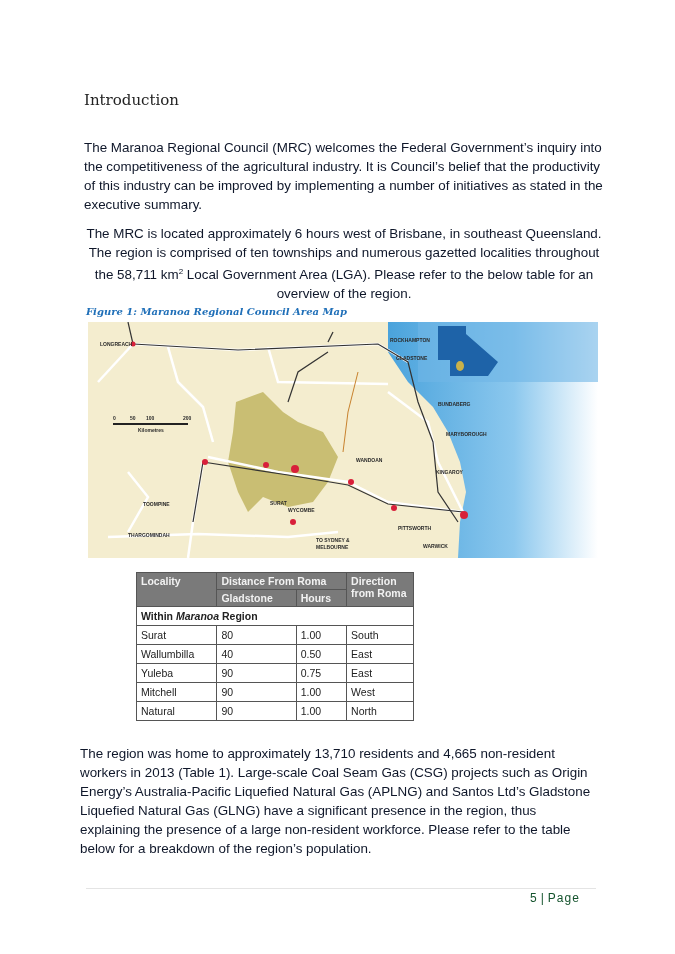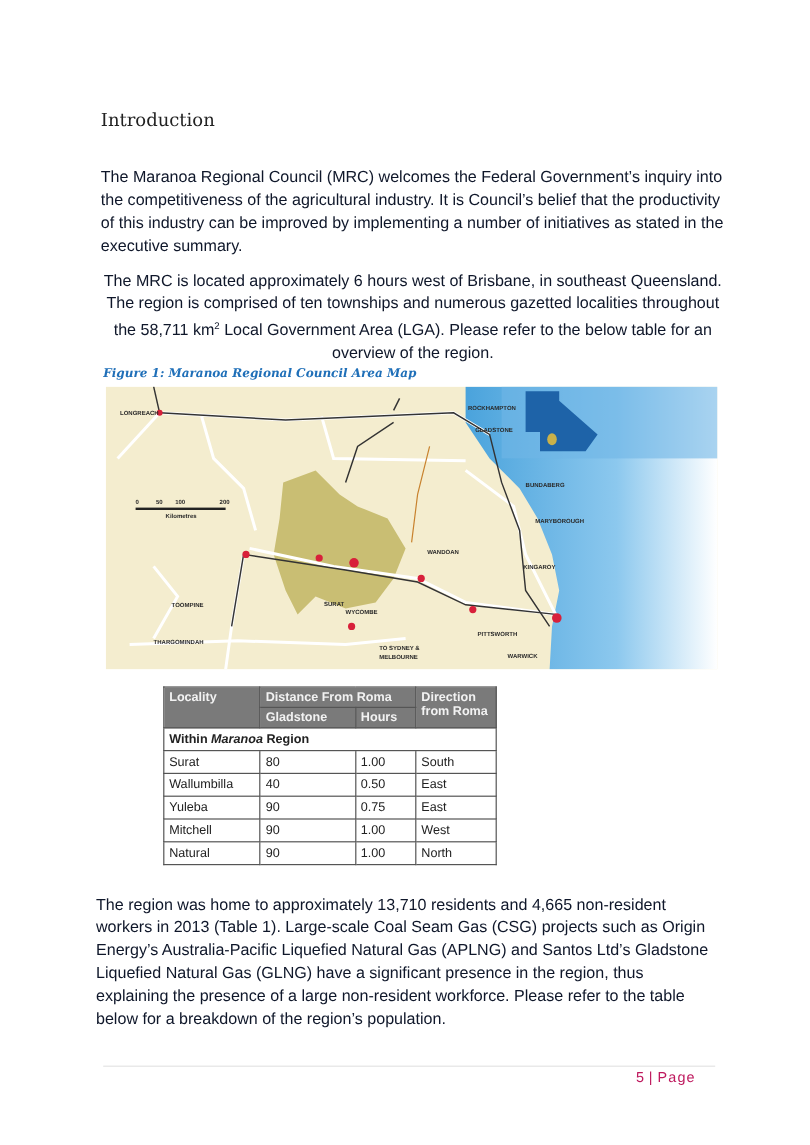--- a/index.html
+++ b/index.html
@@ -11,21 +11,21 @@
   .p3 { top:744px; left:80px; width:515px; }
   .caption { position:absolute; left:86px; top:306px; font-family:"DejaVu Serif", serif; font-style:italic; font-weight:bold; font-size:10px; color:#1f6fb8; }
   .map { position:absolute; left:88px; top:322px; width:510px; height:236px; overflow:hidden; }
   .map svg { display:block; }
   .tbl { position:absolute; left:136px; top:572px; width:278px; border-collapse:collapse; font-size:10.5px; }
   .tbl td, .tbl th { border:1px solid #555; padding:2px 4px; text-align:left; }
   .tbl th { background:#7a7a7a; color:#f2f2f2; font-weight:bold; vertical-align:top; }
   .tbl td { height:14px; color:#222;margin-top:36px; }
   .tbl .sect { font-weight:bold; }
   .footer-line { position:absolute; left:86px; top:888px; width:510px; border-top:1px solid #e4e4e4; }
-  .footer { position:absolute; left:530px; top:891px; font-size:12px; color:#be185d; letter-spacing:1px; }
+  .footer { position:absolute; left:530px; top:891px; font-size:12px; color:#14532d; letter-spacing:1px; }
   .footer .sep { margin:0 3px; }
   .maplabel { font-family:"Liberation Sans", sans-serif; font-size:5px; font-weight:bold; fill:#2a2a2a; }
 </style>
 </head>
 <body>
 
 <div class="h1">Introduction</div>
 
 <div class="para p1">The Maranoa Regional Council (MRC) welcomes the Federal Government’s inquiry into the competitiveness of the agricultural industry. It is Council’s belief that the productivity of this industry can be improved by implementing a number of initiatives as stated in the executive summary.</div>
 

